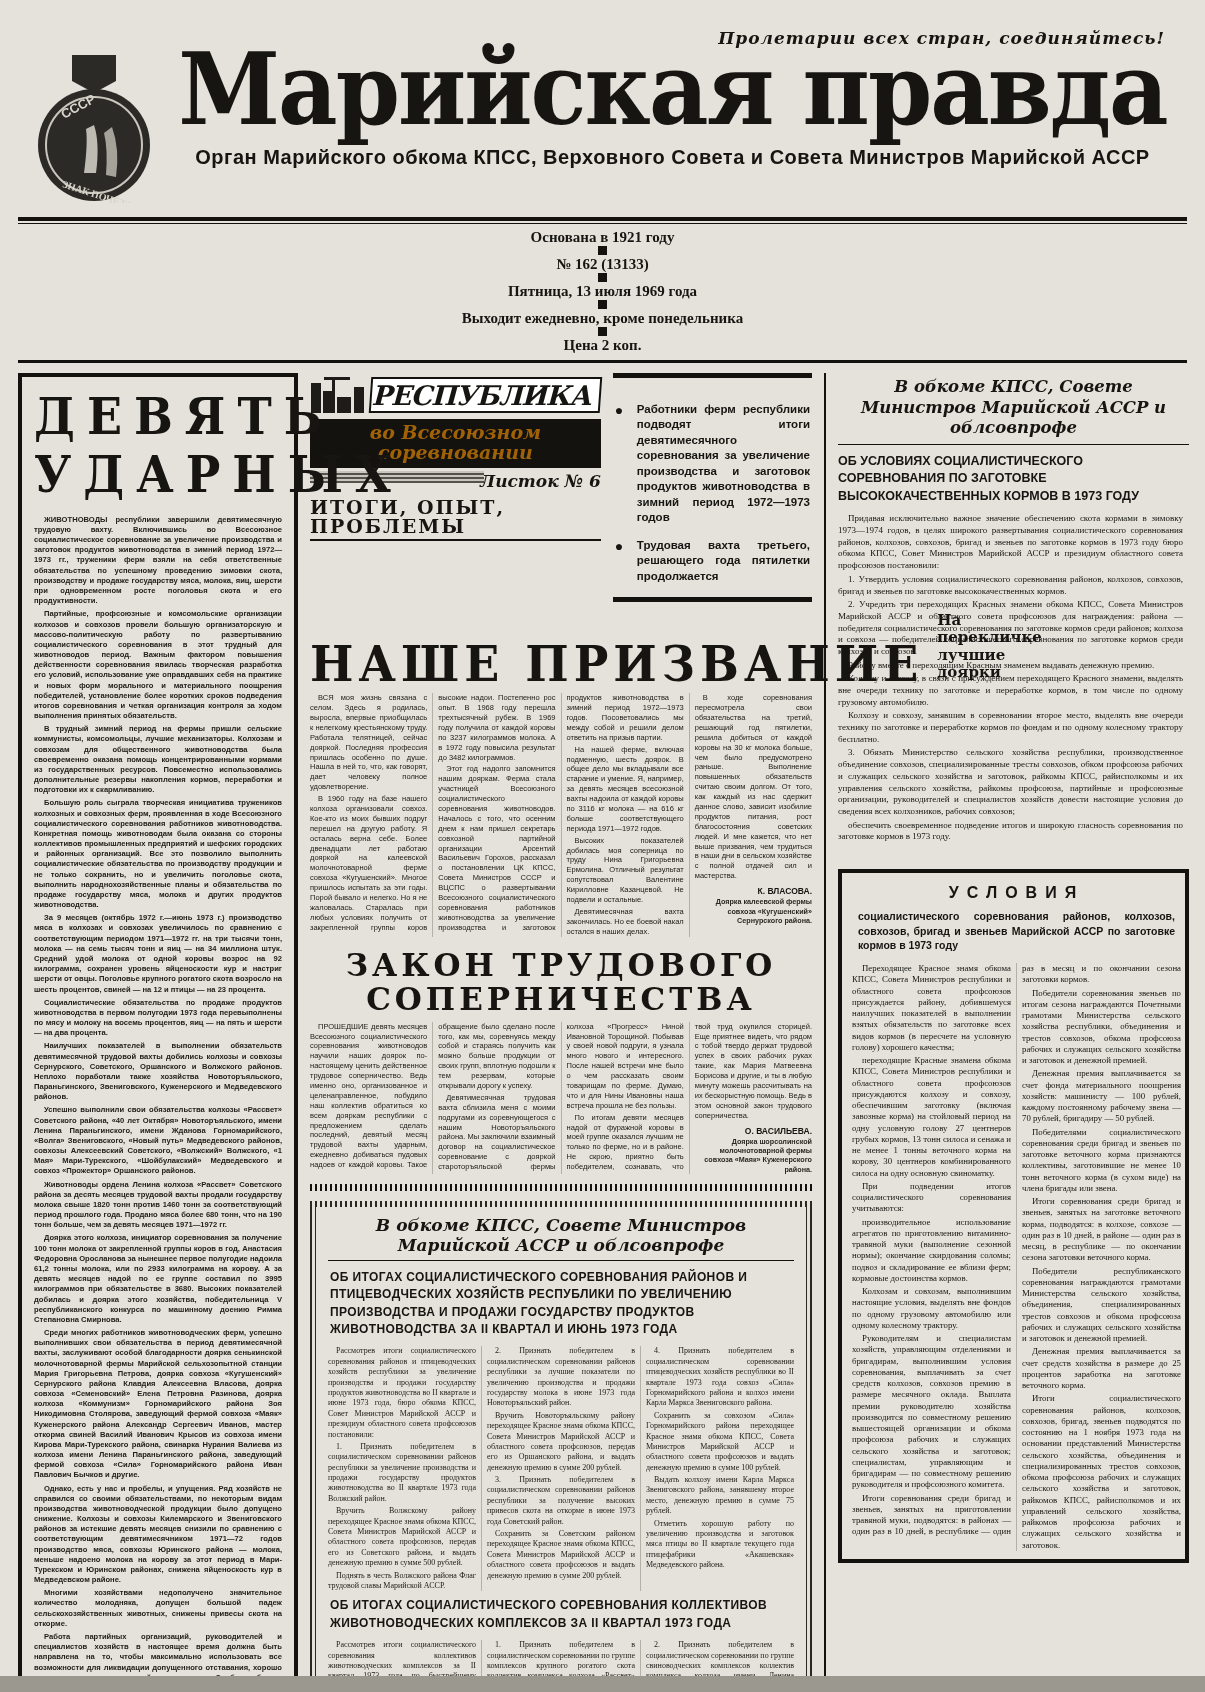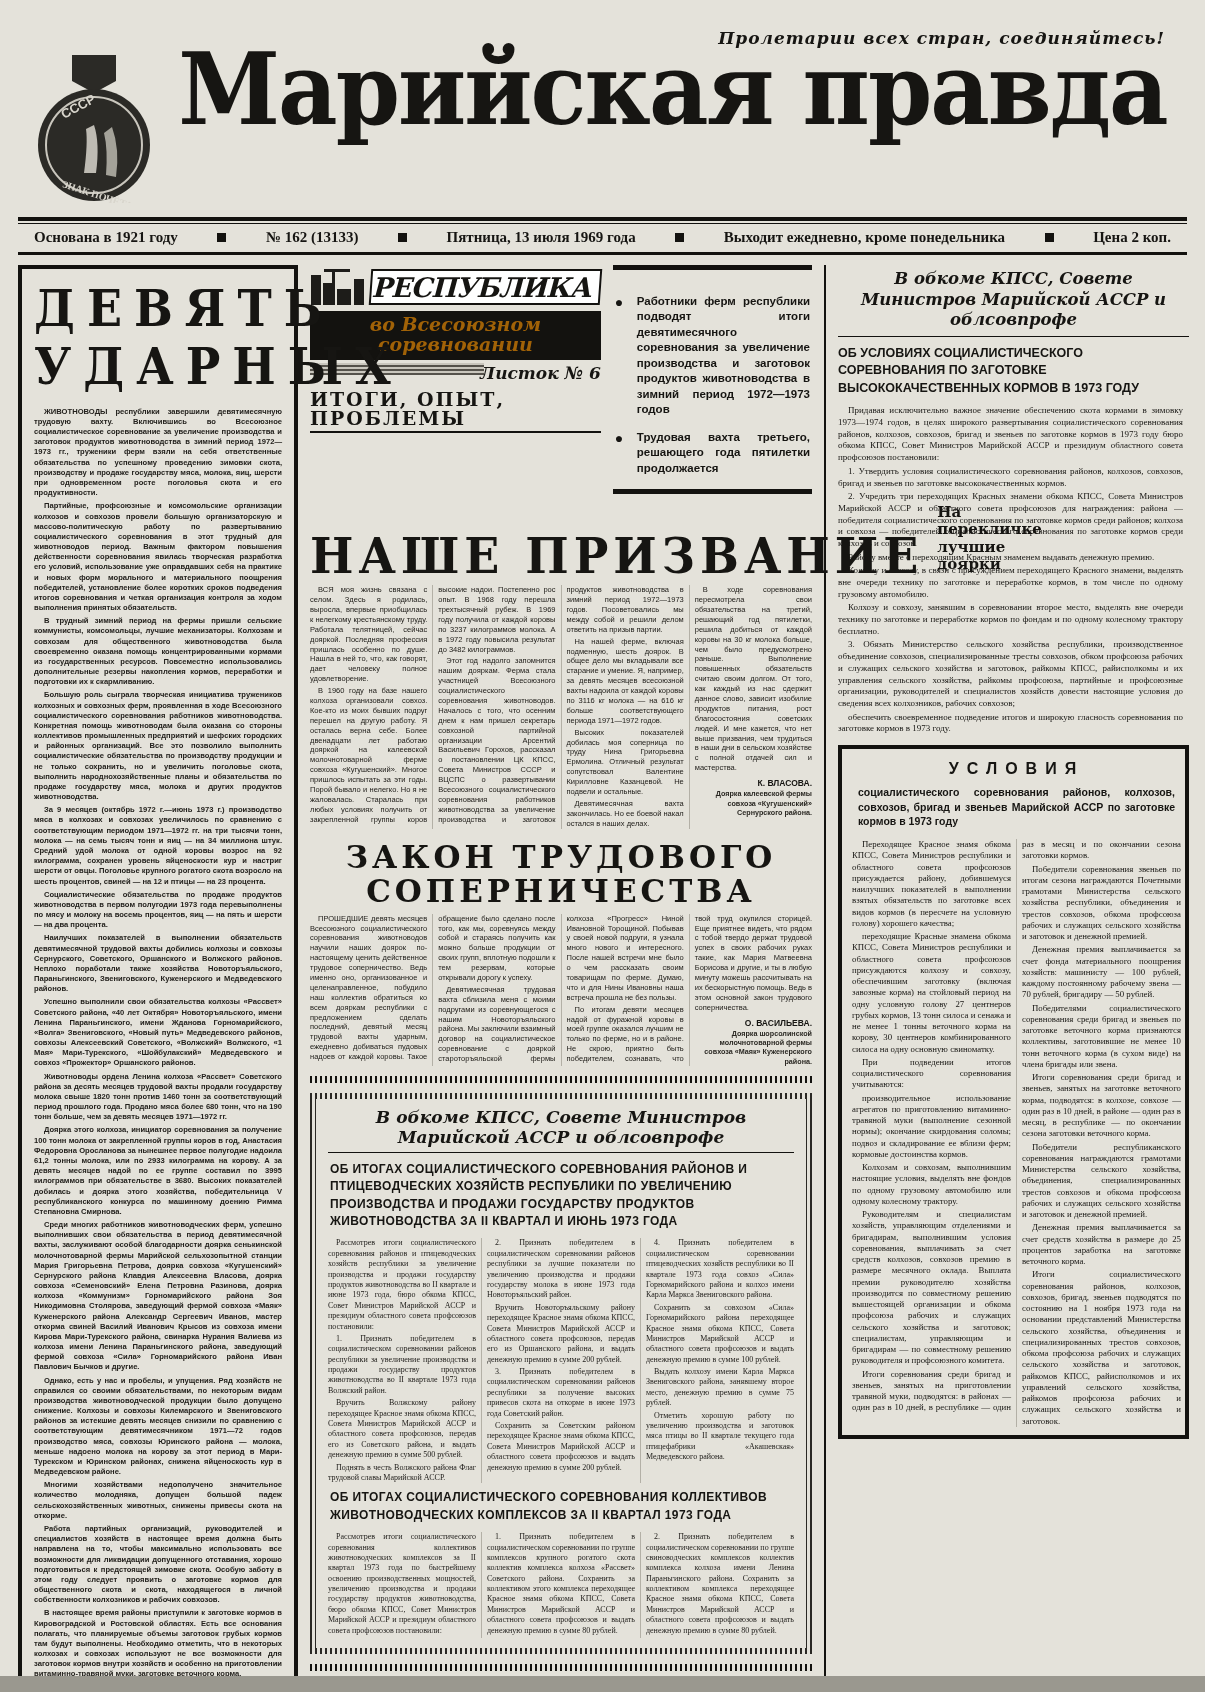--- a/index.html
+++ b/index.html
@@ -13,21 +13,21 @@
   .slogan { text-align:right; font:bold italic 17px/1 "DejaVu Serif", serif; padding:30px 40px 0 0; letter-spacing:1px; }
   .masthead { display:flex; align-items:flex-start; padding:0 28px; }
   .badge { flex:0 0 140px; margin-top:6px; }
   .mast-main { flex:1; text-align:center; }
   .paper-title {
     font:bold 92px/1.0 "DejaVu Serif", serif; letter-spacing:-2px;
     transform:scaleY(1.08); margin-top:-4px; white-space:nowrap;
   }
   .paper-sub { font:bold 20px/1.2 "Liberation Sans", sans-serif; margin-top:10px; letter-spacing:.5px; }
   .rule-double { border-top:4px solid #13120f; border-bottom:1px solid #13120f; height:7px; margin:10px 18px 0 18px; }
-  .dateline { display:flex; align-items:center; justify-content:space-between; padding:4px 34px 6px 34px; font:bold 15px/1.2 "Liberation Serif", serif; }
+  .dateline { display:flex; align-items:center; justify-content:space-between; padding:4px 34px 6px 34px; font:bold 15px/1.2 "Liberation Serif", serif;flex-direction:column; }
   .sq { width:9px; height:9px; background:#13120f; display:inline-block; }
   .rule-heavy { border-top:3px solid #13120f; margin:0 18px; }
 
   
   .body { display:grid; grid-template-columns:280px 502px 365px; gap:12px; padding:10px 18px 0 18px; }
 
   
   .lead-box { border:4px solid #13120f; padding:16px 12px 10px 12px; background:#e4e2da; min-height:1420px; }
   .lead-title { font:bold 46px/1.15 "DejaVu Serif", serif; letter-spacing:12px; text-align:center; transform:scaleY(1.1); margin-bottom:16px; }
   .lead-text p { font:bold 7.6px/1.34 "Liberation Sans", sans-serif; color:#23211d; text-align:justify; text-indent:10px; margin:0 0 3px 0; }
@@ -68,21 +68,21 @@
   .obkom-header { font:bold italic 17px/1.2 "DejaVu Serif", serif; text-align:center; border-bottom:1.5px solid #13120f; padding-bottom:4px; margin-bottom:8px; }
   .obkom-title { font:bold 12px/1.45 "Liberation Sans", sans-serif; letter-spacing:.4px; margin:6px 0 8px 2px; text-align:left; }
 
   .h-drv { font:bold 33px/1.05 "Liberation Sans", sans-serif; text-align:center; letter-spacing:0px; margin:12px 0 4px 0; transform:scaleY(1.15); }
 
   
   .right-col { border-left:2px solid #13120f; padding-left:12px; }
   .rc-header { font:bold italic 16.5px/1.25 "DejaVu Serif", serif; text-align:center; border-bottom:1.5px solid #13120f; padding:4px 0 5px 0; margin-bottom:8px; }
   .rc-title { font:bold 12.5px/1.4 "Liberation Sans", sans-serif; margin:4px 0 8px 0; }
   .rc-text p { font:9px/1.3 "Liberation Serif", serif; text-align:justify; text-indent:10px; margin:0 6px 2px 0; }
-  .usl-box { border:4px solid #13120f; margin-top:10px; padding:10px 4px 8px 10px; }
+  .usl-box { border:4px solid #13120f; margin-top:26px; padding:10px 4px 8px 10px; }
   .usl-head { font:bold 16px/1 "Liberation Sans", sans-serif; letter-spacing:8px; text-align:center; margin:2px 0 8px 0; }
   .usl-sub { font:bold 10.5px/1.4 "Liberation Sans", sans-serif; text-align:justify; margin-bottom:10px; padding:0 6px; }
   .usl-text p { font:8.8px/1.28 "Liberation Serif", serif; text-align:justify; text-indent:10px; margin:0 0 2px 0; }
 </style>
 </head>
 <body>
 
 <div class="page">
 
   <div class="slogan">Пролетарии всех стран, соединяйтесь!</div>
@@ -94,20 +94,21 @@
         <ellipse cx="66" cy="92" rx="56" ry="56" fill="#2b2a26"></ellipse>
         <ellipse cx="66" cy="92" rx="48" ry="48" fill="none" stroke="#c9c6bd" stroke-width="2"></ellipse>
         <text x="36" y="66" fill="#d8d5cc" font-family="Liberation Sans, sans-serif" font-size="13" font-weight="bold" transform="rotate(-28 36 66)">СССР</text>
         <path d="M56 120 q4 -30 2 -44 l8 -4 q6 18 2 48 z" fill="#d8d5cc" opacity="0.85"></path>
         <path d="M78 122 q2 -26 -2 -42 l8 -6 q8 22 4 50 z" fill="#bab7ae" opacity="0.85"></path>
         <text x="34" y="134" fill="#d8d5cc" font-family="Liberation Serif, serif" font-size="10" font-weight="bold" transform="rotate(18 34 134)">ЗНАК ПОЧЁТА</text>
       </svg>
     </div>
     <div class="mast-main">
       <div class="paper-title">Марийская правда</div>
+      <div class="paper-sub">Орган Марийского обкома КПСС, Верховного Совета и Совета Министров Марийской АССР</div>
     </div>
   </div>
   <div class="rule-double"></div>
   <div class="dateline">
     <span>Основана в 1921 году</span>
     <span class="sq"></span>
     <span>№ 162 (13133)</span>
     <span class="sq"></span>
     <span>Пятница, 13 июля 1969 года</span>
     <span class="sq"></span>

